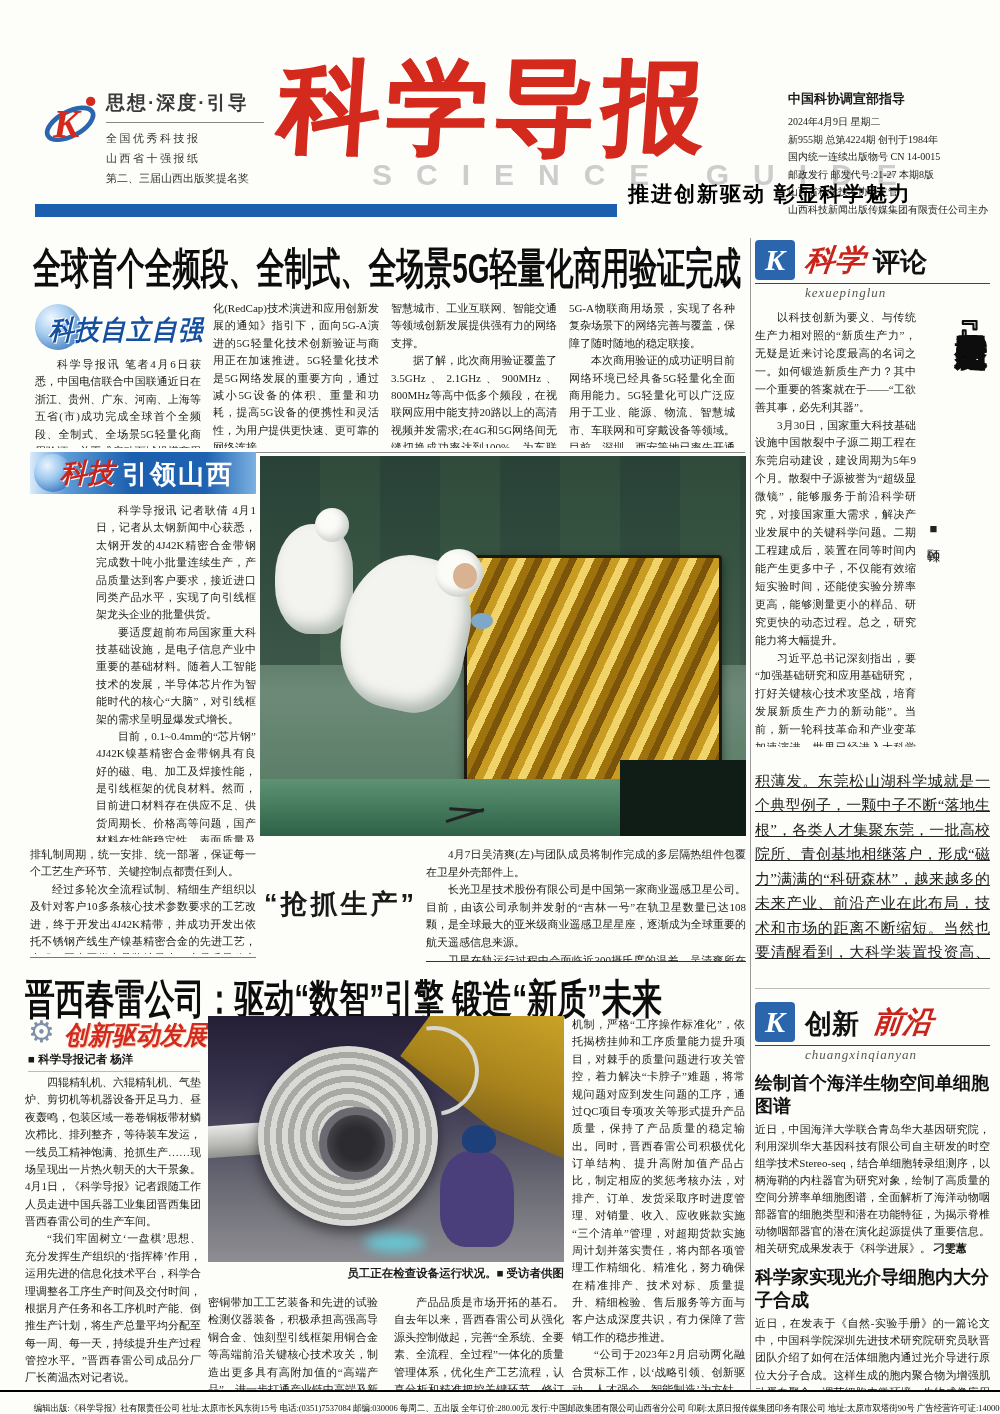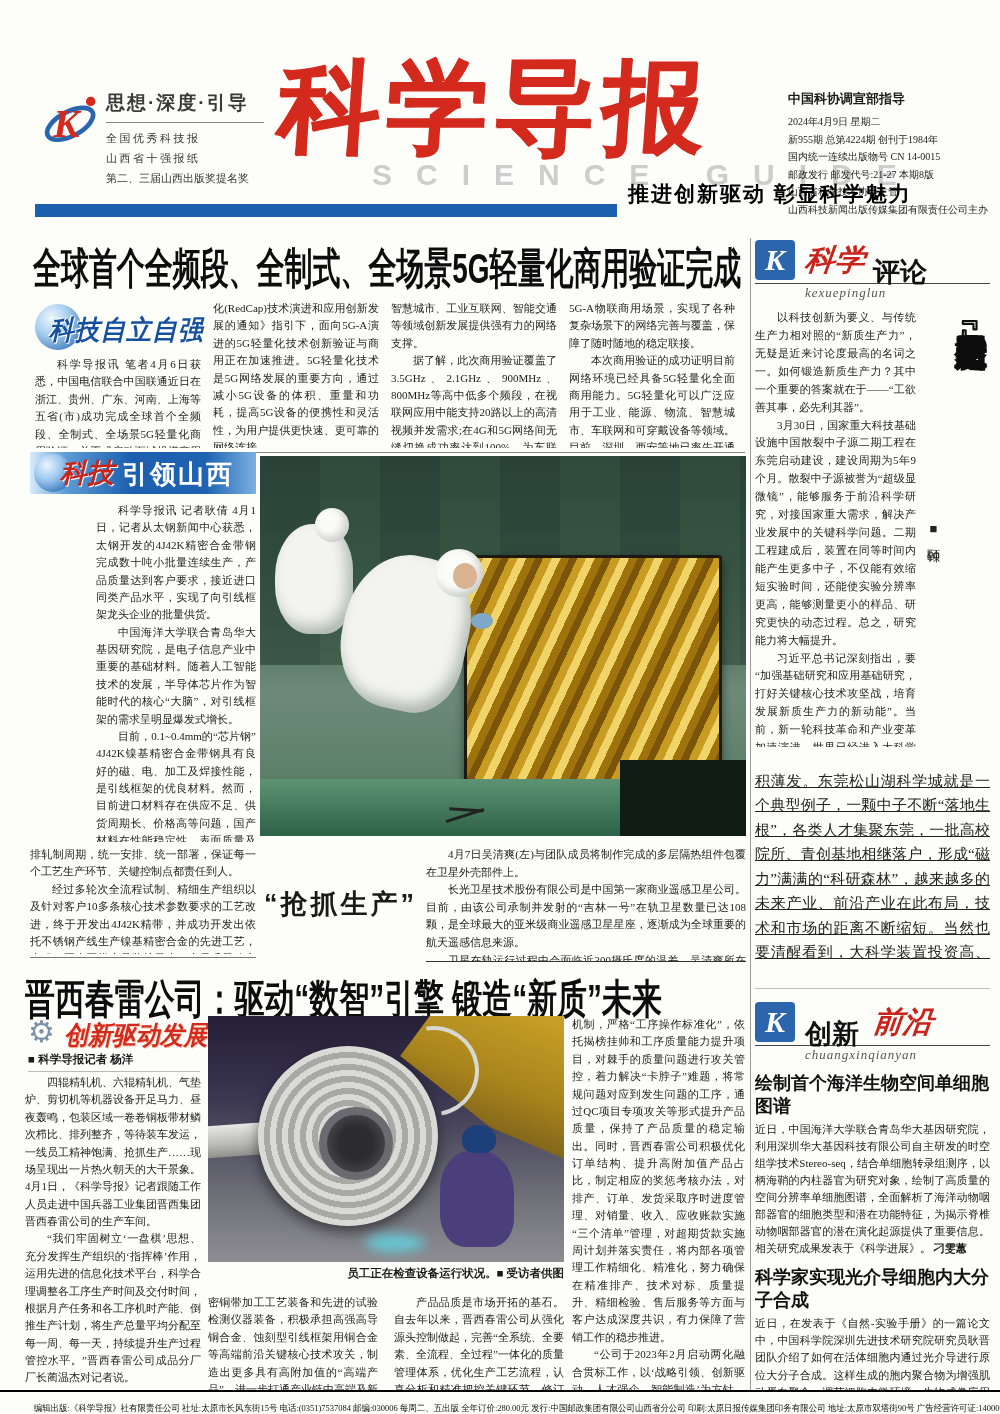--- a/index.html
+++ b/index.html
@@ -42,21 +42,21 @@
   .badge-zlzq .t { position:absolute; left:14px; top:8px; font-size:27px; font-weight:900; font-style:italic;
     color:#15509e; letter-spacing:1px; white-space:nowrap; text-shadow:1px 1px 0 #fff,-1px -1px 0 #fff; transform:scaleX(.92); transform-origin:left; }
   .lcol { position:absolute; width:166px; }
   
   .rail { position:absolute; left:755px; width:235px; }
   .kbadge { height:44px; position:relative; border-bottom:1px solid #444; }
   .kbox { position:absolute; left:0; top:0; width:40px; height:40px; background:#2b66ad; border-radius:4px;
     color:#fff; font-weight:900; font-style:italic; font-size:30px; text-align:center; line-height:40px; font-family:"Liberation Serif",serif; }
   .kbadge .cn1 { position:absolute; left:50px; top:0px; font-size:30px; font-weight:900; font-style:italic; transform:skewX(-6deg); }
   .kbadge .red { color:#c9241c; }
-  .kbadge .blk { color:#111; font-style:normal; transform:none; font-family:"Liberation Sans",sans-serif;margin-top:10px; }
+  .kbadge .blk { color:#111; font-style:normal; transform:none; font-family:"Liberation Sans",sans-serif; }
   .kpinyin { font-size:13px; font-style:italic; color:#555; padding:1px 0 0 50px; letter-spacing:1px; }
   .cm-flex { display:flex; margin-top:8px; height:438px; overflow:hidden; }
   .cm-text { flex:1; font-size:11px; line-height:1.63; text-align:justify; overflow:hidden; color:#222; }
   .cm-text p, .cm-wide p { text-indent:2em; }
   .cm-wide p.noind { text-indent:0; }
   .cm-author { width:26px; font-size:13px; padding-top:212px; color:#222; }
   .cm-title { width:48px; font-size:33px; font-weight:900; line-height:1.2; color:#0d0d0d; font-family:"Liberation Serif",serif; }
   .cm-wide { margin-top:22px; height:198px; overflow:hidden; font-size:15px; line-height:1.63; text-align:justify; color:#222;text-decoration:underline; }
   
   .sx { position:absolute; left:30px; top:452px; width:226px; height:506px; border-bottom:1px solid #777; }
@@ -214,21 +214,21 @@
   <div class="sx">
     <div class="sx-badge">
       <div class="globe"></div>
       <span class="t1">科技</span>
       <span class="t2">引领山西</span>
     </div>
     <div class="sx-flex">
       <div class="sx-hl vtext">太钢新品精带钢供货高端电子『芯脏』</div>
       <div class="sx-body body-col" style="height:340px;">
         <p>科学导报讯 记者耿倩 4月1日，记者从太钢新闻中心获悉，太钢开发的4J42K精密合金带钢完成数十吨小批量连续生产，产品质量达到客户要求，接近进口同类产品水平，实现了向引线框架龙头企业的批量供货。</p>
-        <p>中国海洋大学联合青岛华大基因研究院，是电子信息产业中重要的基础材料。随着人工智能技术的发展，半导体芯片作为智能时代的核心“大脑”，对引线框架的需求呈明显爆发式增长。</p>
+        <p>要适度超前布局国家重大科技基础设施，是电子信息产业中重要的基础材料。随着人工智能技术的发展，半导体芯片作为智能时代的核心“大脑”，对引线框架的需求呈明显爆发式增长。</p>
         <p>目前，0.1~0.4mm的“芯片钢”4J42K镍基精密合金带钢具有良好的磁、电、加工及焊接性能，是引线框架的优良材料。然而，目前进口材料存在供应不足、供货周期长、价格高等问题，国产材料在性能稳定性、表面质量及供货能力等方面均难以满足用户需求，严重制约了我国电子信息行业的发展。</p>
 
       </div>
     </div>
     <div class="sx-wide">
       <p class="noind">排轧制周期，统一安排、统一部署，保证每一个工艺生产环节、关键控制点都责任到人。</p>
       <p>经过多轮次全流程试制、精细生产组织以及针对客户10多条核心技术参数要求的工艺改进，终于开发出4J42K精带，并成功开发出依托不锈钢产线生产镍基精密合金的先进工艺，克服了国内同类产品装炉量小、产品质量稳定性差的不足，具备了高质量大规模生产能力，为中国“智造”贡献太钢力量。</p>
     </div>
   </div>
 

